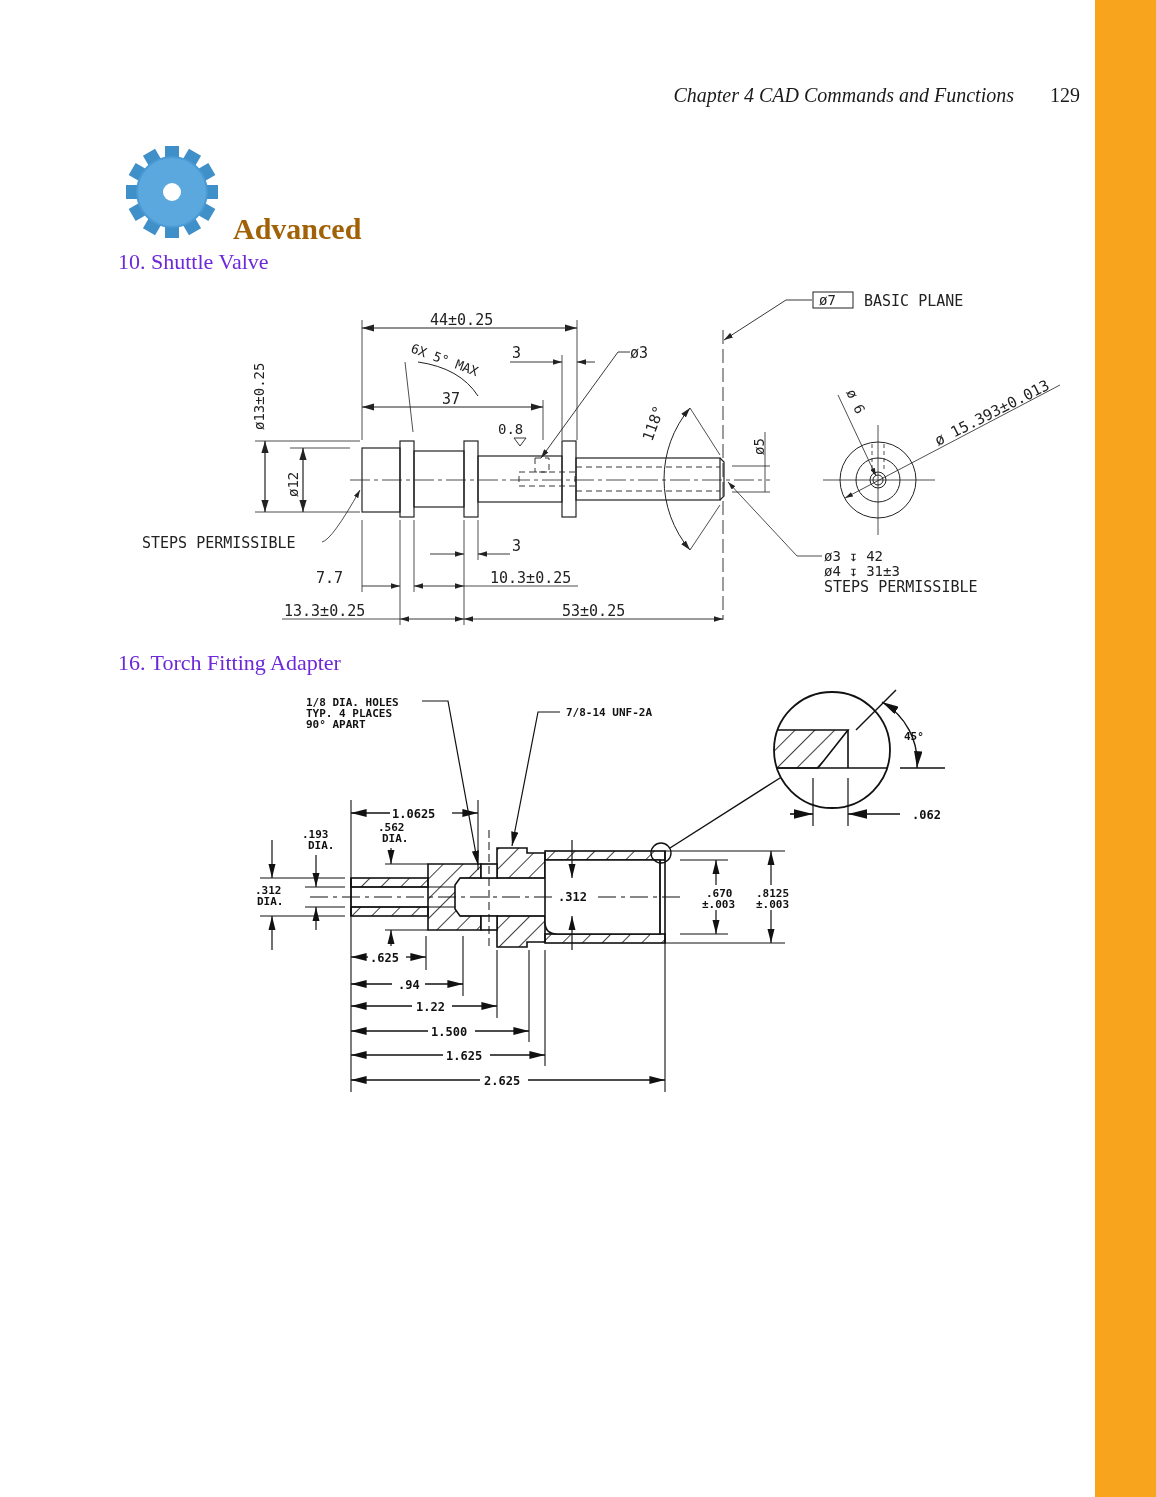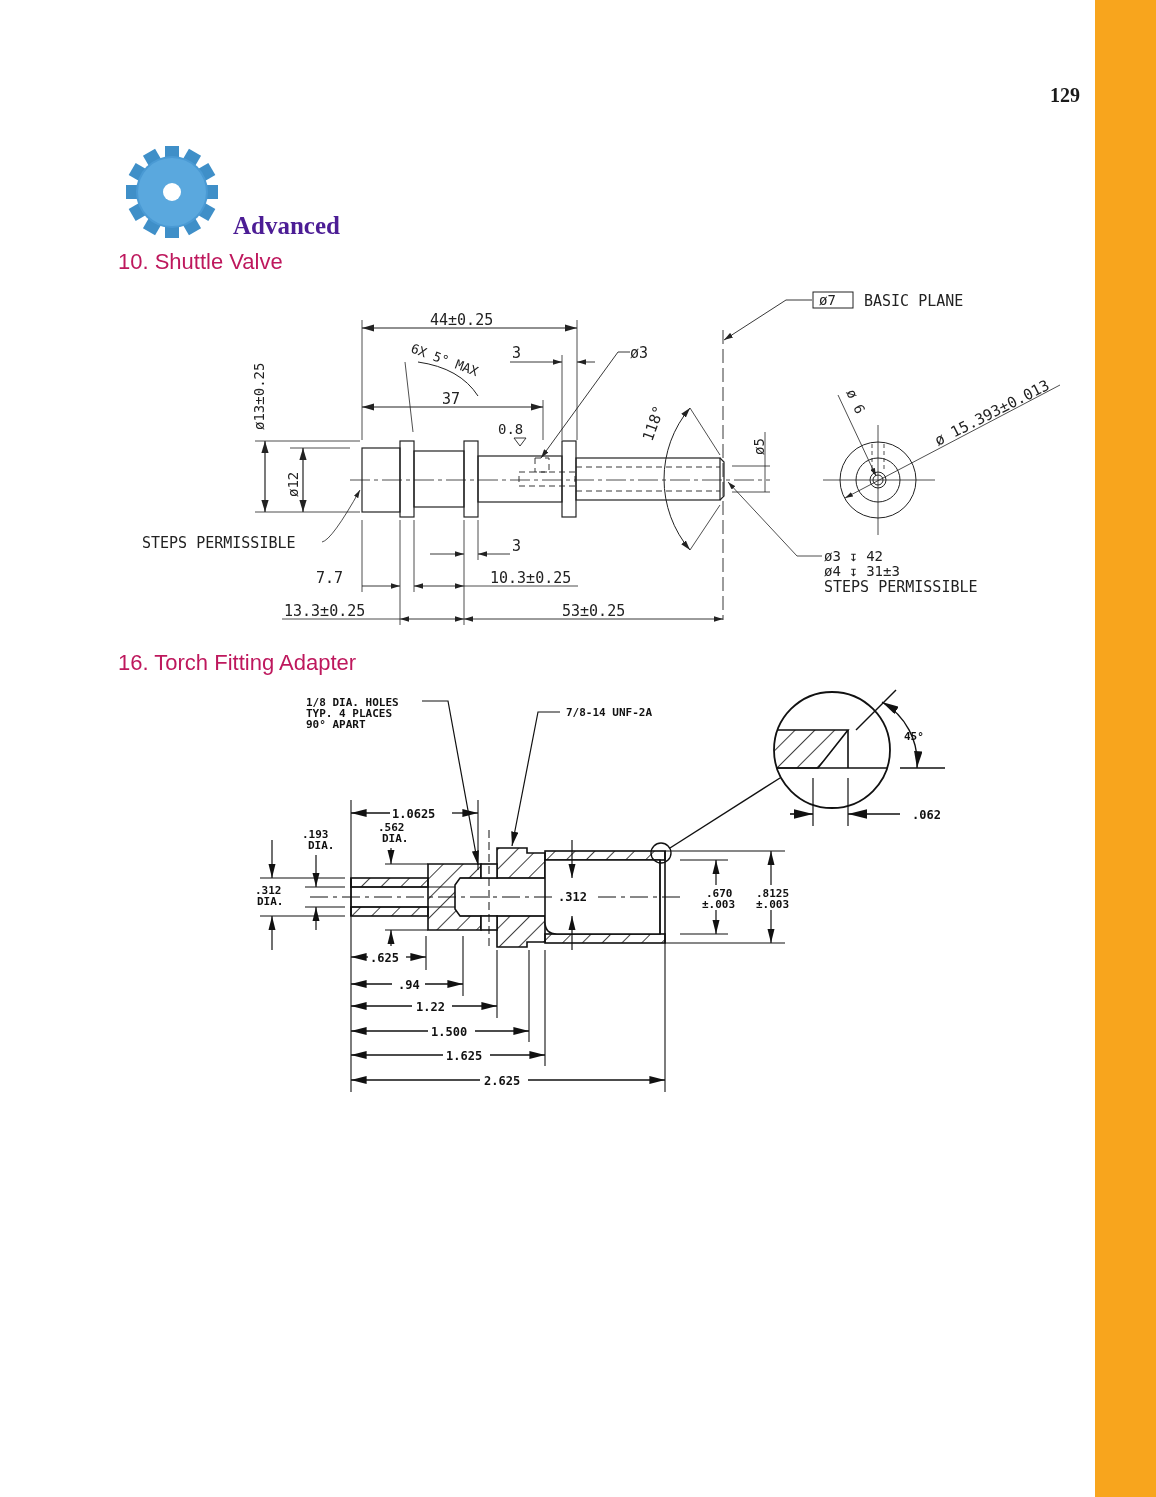--- a/index.html
+++ b/index.html
@@ -1,34 +1,35 @@
 <!DOCTYPE html>
 <html><head>
 <meta charset="utf-8">
 <style>
   html, body { margin: 0; padding: 0; }
   body { width: 1156px; height: 1497px; background: #ffffff; position: relative; overflow: hidden; font-family: "DejaVu Serif", "Liberation Serif", serif; color: #1a1a1a; }
   .side-tab { position: absolute; left: 1095px; top: 0; width: 61px; height: 1497px; background: #f8a51d; }
   .running-head { position: absolute; top: 84px; left: 640px; width: 440px; font-family: "DejaVu Serif", "Liberation Serif", serif; font-size: 19px; display: flex; justify-content: flex-end; align-items: baseline; }
   .running-head .chapter { font-style: italic; margin-right: 36px; font-family: "Liberation Serif", serif; font-size: 20px; }
-  .running-head .page-num { font-weight: bold; font-family: "Liberation Serif", serif; font-size: 20px; }
+  .running-head .page-num { font-weight: normal; font-family: "Liberation Serif", serif; font-size: 20px; }
   .gear { position: absolute; left: 122px; top: 142px; width: 100px; height: 100px; }
-  .level-label { position: absolute; left: 233px; top: 212px; font-family: "Liberation Serif", serif; font-weight: bold; font-size: 25px; color: #4c1d95; }
-  .problem-title { position: absolute; left: 118px; font-family: Liberation Sans, sans-serif; font-size: 22px; color: #be185d; }
+  .level-label { position: absolute; left: 233px; top: 212px; font-family: "Liberation Serif", serif; font-weight: bold; font-size: 30px; color: #a16207; }
+  .problem-title { position: absolute; left: 118px; font-family: Liberation Serif, serif; font-size: 22px; color: #6d28d9; }
   .p10 { top: 249px; }
   .p11 { top: 650px; }
   svg text { font-family: "DejaVu Sans Mono", "Liberation Mono", monospace; }
   .fig { position: absolute; left: 0; top: 0; }
 </style>
 </head>
 <body>
 
 <div class="side-tab"></div>
 
 <div class="running-head">
+  <span class="chapter">Chapter 4    CAD Commands and Functions</span>
   <span class="page-num">129</span>
 </div>
 
 <svg class="gear" viewBox="0 0 100 100">
   <g transform="translate(50,50)">
     <g fill="#3f8fc8">
       <rect x="-7" y="-46" width="14" height="16" transform="rotate(0)"></rect>
       <rect x="-7" y="-46" width="14" height="16" transform="rotate(30)"></rect>
       <rect x="-7" y="-46" width="14" height="16" transform="rotate(60)"></rect>
       <rect x="-7" y="-46" width="14" height="16" transform="rotate(90)"></rect>

